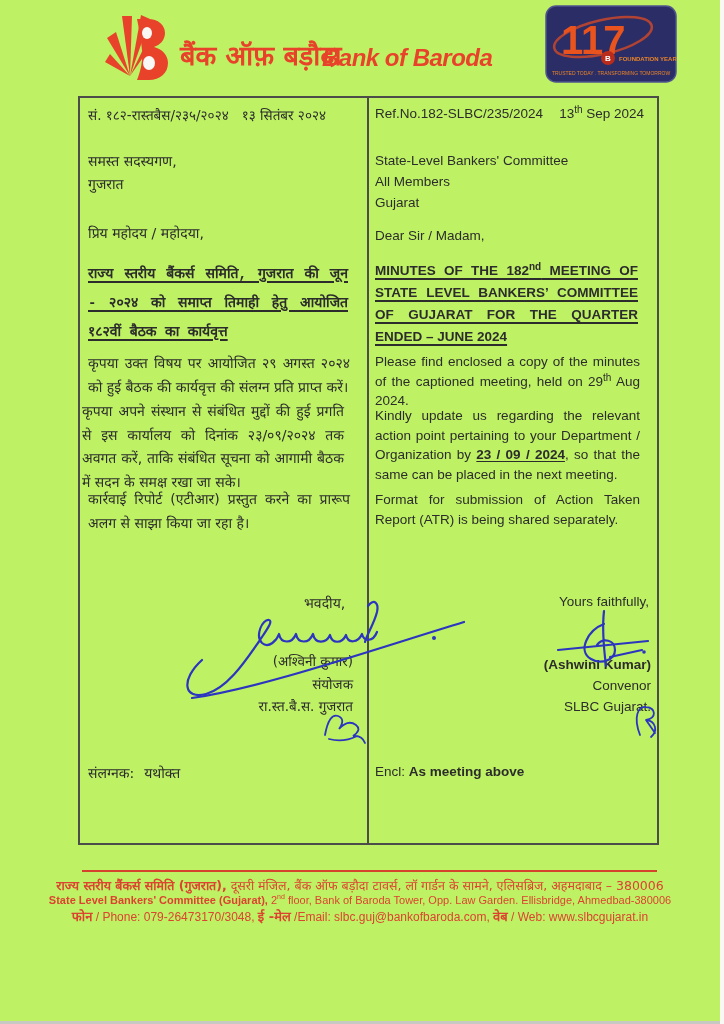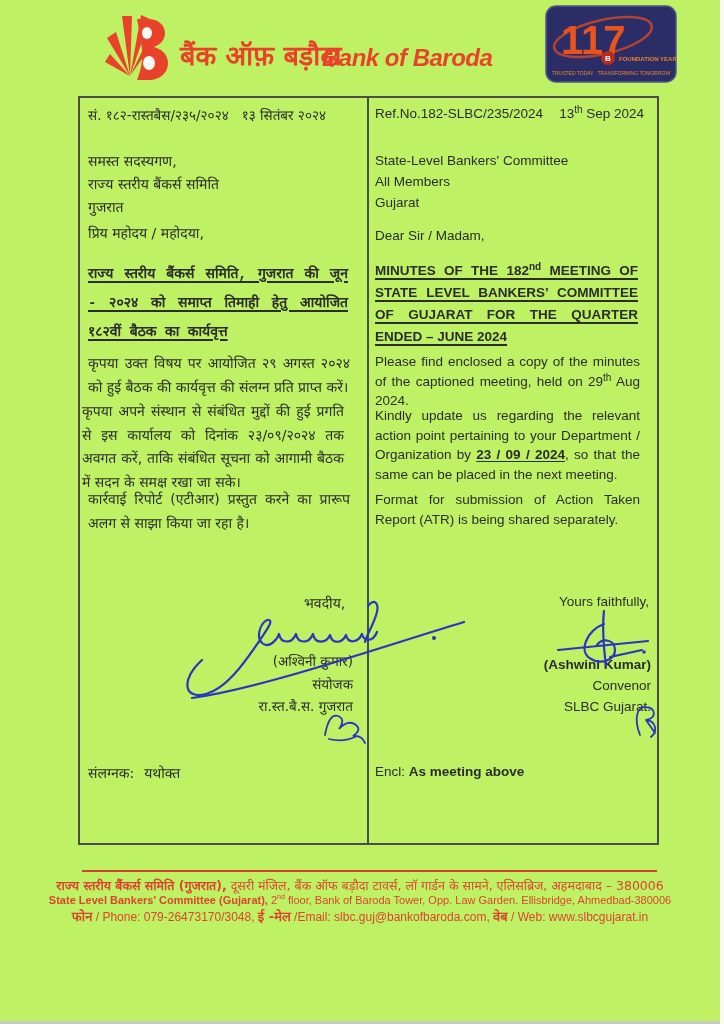--- a/index.html
+++ b/index.html
@@ -72,21 +72,20 @@
   </svg>
 
   <div class="letter-table">
 
     <div class="col col-left">
       <div class="block hi" style="left:8px;top:6px;font-size:13.5px;">
         <span>सं. १८२-रास्तबैस/२३५/२०२४</span><span style="margin-left:13px;">१३ सितंबर २०२४</span>
       </div>
       <div class="block hi" style="left:8px;top:52px;line-height:23px;">
         <div>समस्त सदस्यगण,</div>
-        <div>राज्य स्तरीय बैंकर्स समिति</div>
         <div>गुजरात</div>
       </div>
       <div class="block hi" style="left:8px;top:124px;">प्रिय महोदय / महोदया,</div>
       <div class="block hi hi-subject u just" style="left:8px;top:162px;width:260px;">राज्य स्तरीय बैंकर्स समिति, गुजरात की जून - २०२४ को समाप्त तिमाही हेतु आयोजित १८२वीं बैठक का कार्यवृत्त</div>
       <div class="block hi just" style="left:8px;top:254px;width:262px;">कृपया उक्त विषय पर आयोजित २९ अगस्त २०२४ को हुई बैठक की कार्यवृत्त की संलग्न प्रति प्राप्त करें।</div>
       <div class="block hi just" style="left:2px;top:302px;width:262px;">कृपया अपने संस्थान से संबंधित मुद्दों की हुई प्रगति से इस कार्यालय को दिनांक २३/०९/२०२४ तक अवगत करें, ताकि संबंधित सूचना को आगामी बैठक में सदन के समक्ष रखा जा सके।</div>
       <div class="block hi just" style="left:8px;top:390px;width:262px;">कार्रवाई रिपोर्ट (एटीआर) प्रस्तुत करने का प्रारूप अलग से साझा किया जा रहा है।</div>
       <div class="block hi" style="left:224px;top:494px;">भवदीय,</div>
       <div class="block hi right-align" style="right:14px;top:552px;line-height:22.5px;font-size:13.5px;">
         <div>(अश्विनी कुमार)</div>

